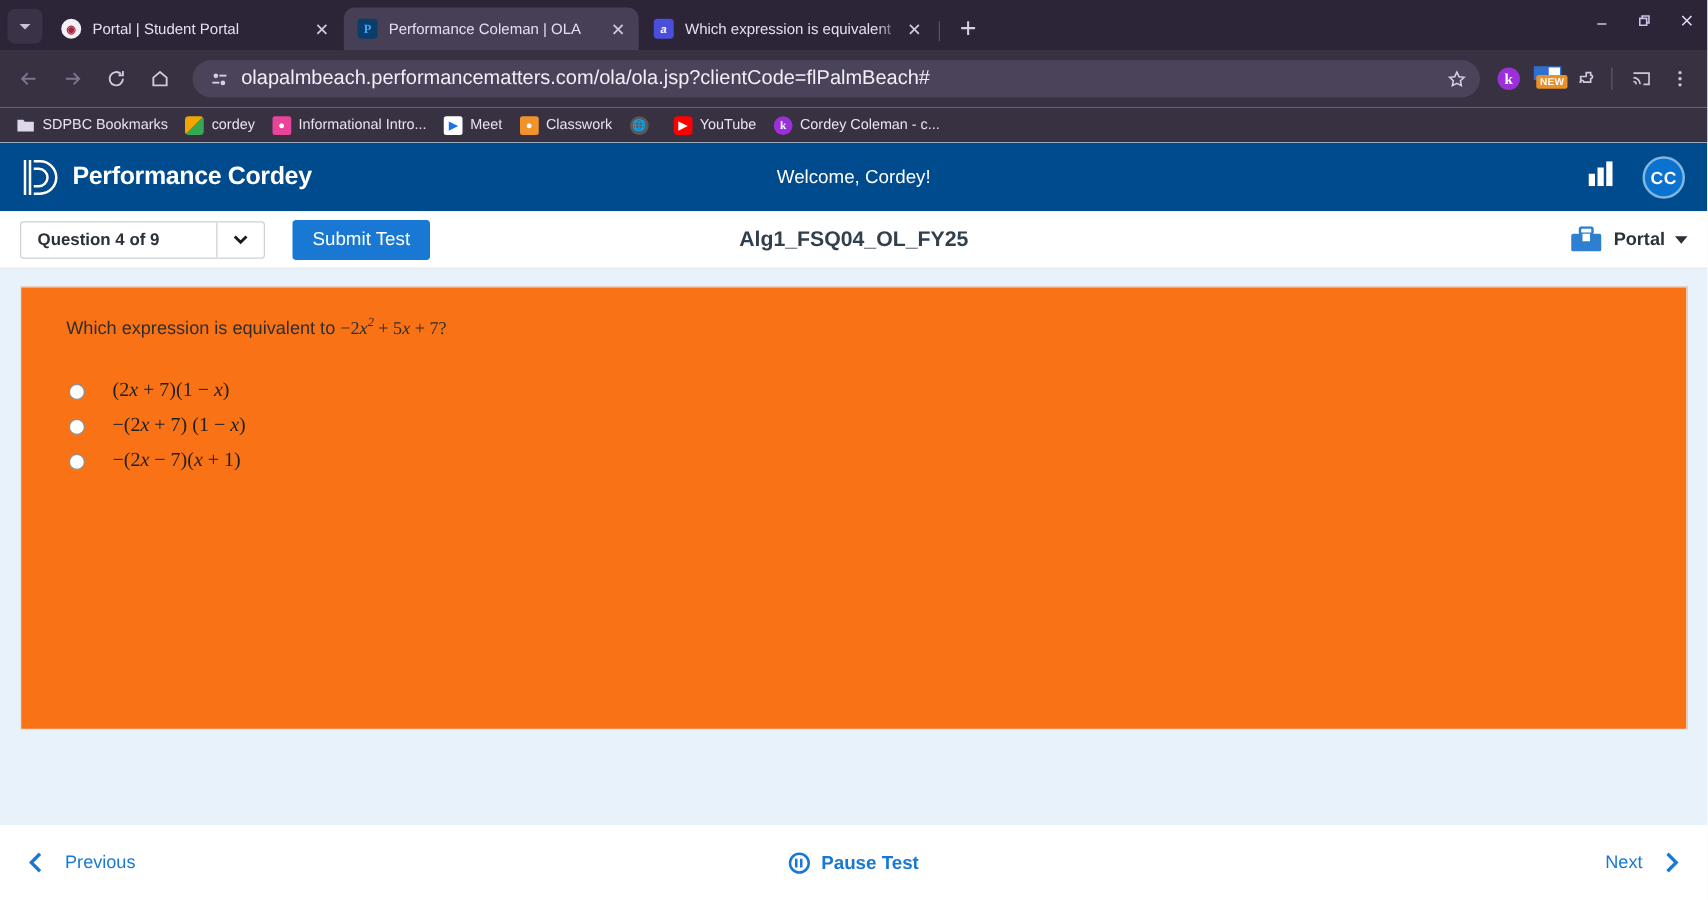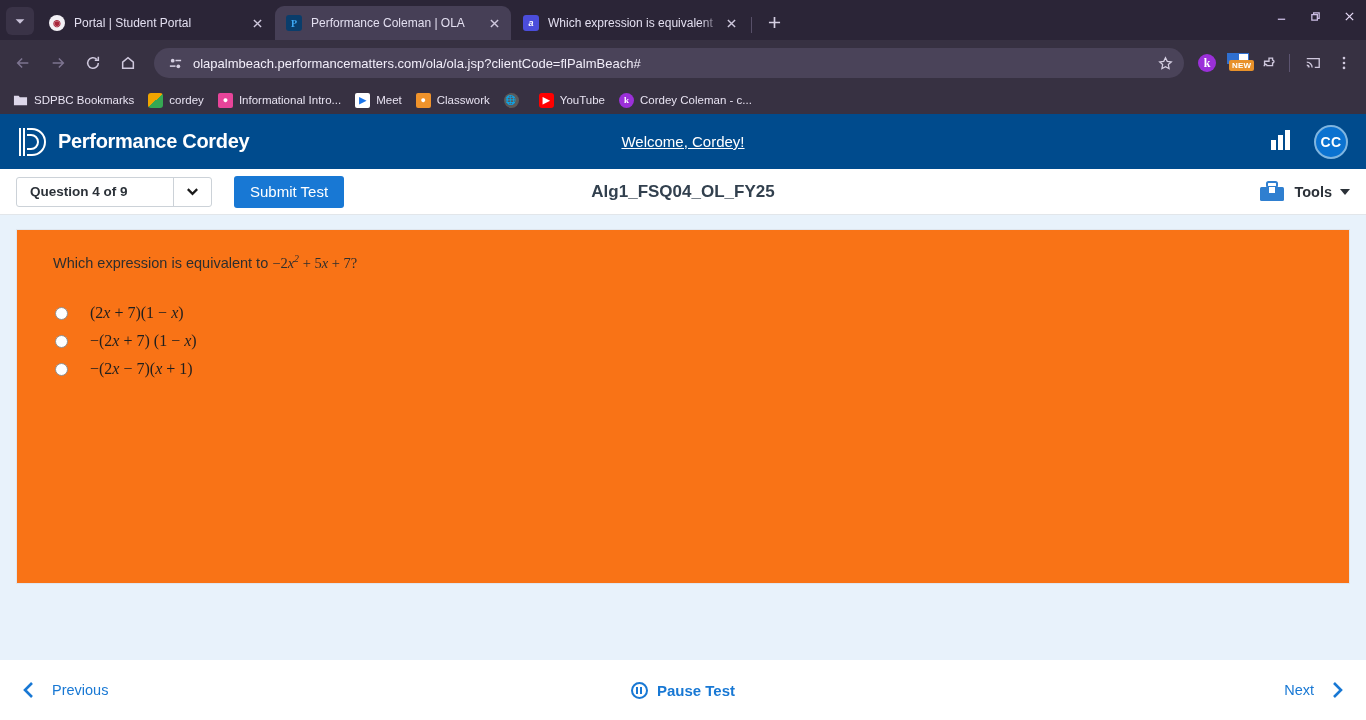--- a/index.html
+++ b/index.html
@@ -78,21 +78,21 @@
     display:flex; align-items:center; justify-content:center; border-radius:50%;}
   .nav-btn svg { width: 16px; height: 16px; stroke: #cfc8dd; fill:none; stroke-width: 1.7; }
   .nav-btn.disabled svg { stroke: #7d7490; }
   .omnibox {
     flex: 1; height: 30px; background: #4a4359; border-radius: 16px;
     display: flex; align-items: center; padding: 0 6px 0 12px;
     margin: 0 6px 0 6px;
   }
   .omni-icon { width:18px; height:18px; margin-right:9px; display:flex;align-items:center;justify-content:center;}
   .omni-icon svg { width:15px;height:15px; fill:#d5cfe2;}
-  .omni-url { flex: 1; font-size: 13px; color: #f2eefa; white-space: nowrap; overflow: hidden; }
+  .omni-url { flex: 1; font-size: 16px; color: #f2eefa; white-space: nowrap; overflow: hidden; }
   .omni-star { width:26px;height:26px;display:flex;align-items:center;justify-content:center;}
   .omni-star svg{width:15px;height:15px;stroke:#d5cfe2;fill:none;stroke-width:1.5;}
   .tb-icon { width: 28px; height: 28px; margin-left: 3px;
              display:flex;align-items:center;justify-content:center; position:relative;}
   .ext-k { width: 18px; height:18px; border-radius:50%; background:#9b30d9;
            color:#fff; font-size:12px; font-weight:bold; display:flex;
            align-items:center; justify-content:center; font-family:"Liberation Serif",serif;}
   .ext-new { width:22px; height:20px; position:relative; }
   .ext-new .sq { position:absolute; left:0; top:0; width:22px; height:11px; background:#2f6fd0;}
   .ext-new .sq b { position:absolute; right:1px; top:1px; width:9px; height:8px; background:#fff;}
@@ -124,21 +124,21 @@
 
   .pm-header {
     height: 55px; background:#004b8d; display:flex; align-items:center;
     padding: 0 18px; position:relative; flex:none;
   }
   .pm-logo { display:flex; align-items:center; }
   .pm-logo-mark { width: 30px; height: 32px; margin-right: 10px; }
   .pm-logo-text { color:#fff; font-size:20px; font-weight:bold; letter-spacing:-.3px;}
   .pm-welcome {
     position:absolute; left:0; right:0; text-align:center;
-    color:#fff; font-size:15px; pointer-events:none;text-decoration:underline;
+    color:#fff; font-size:15px; pointer-events:none;
   }
   .pm-right { margin-left:auto; display:flex; align-items:center; gap:22px; z-index:2;}
   .pm-chart svg { width:22px; height:20px; fill:#fff;}
   .pm-avatar { width:34px; height:34px; border-radius:50%; background:#0b72d0;
      border:2px solid #7fb5e0; color:#fff; font-size:14px; font-weight:600;
      display:flex; align-items:center; justify-content:center; letter-spacing:.5px;}
 
   .pm-toolbar {
     height: 46px; background:#fff; display:flex; align-items:center;
     padding: 0 16px; border-bottom:1px solid #e2e6ea; position:relative; flex:none;
@@ -421,21 +421,21 @@
       <button class="submit-btn">Submit Test</button>
       <div class="test-name">Alg1_FSQ04_OL_FY25</div>
       <div class="tools">
         <span class="tools-ico">
           <svg viewBox="0 0 26 22" width="26" height="22">
             <rect x="8" y="1" width="10" height="5" rx="1.5" fill="none" stroke="#2f7fd0" stroke-width="2"></rect>
             <rect x="1" y="6" width="24" height="14" rx="1.5" fill="#2f7fd0"></rect>
             <rect x="10" y="6" width="6" height="6" fill="#fff"></rect>
           </svg>
         </span>
-        <span class="tools-label">Tools</span>
+        <span class="tools-label">Portal</span>
         <span class="tools-caret"></span>
       </div>
     </div>
 
     <div class="content-area">
       <div class="question-card">
         <div class="question-text">
           <span>Which expression is equivalent to </span><span class="mn">−2<span class="mi">x</span><sup class="mexp">2</sup> + 5<span class="mi">x</span> + 7?</span>
         </div>
 

